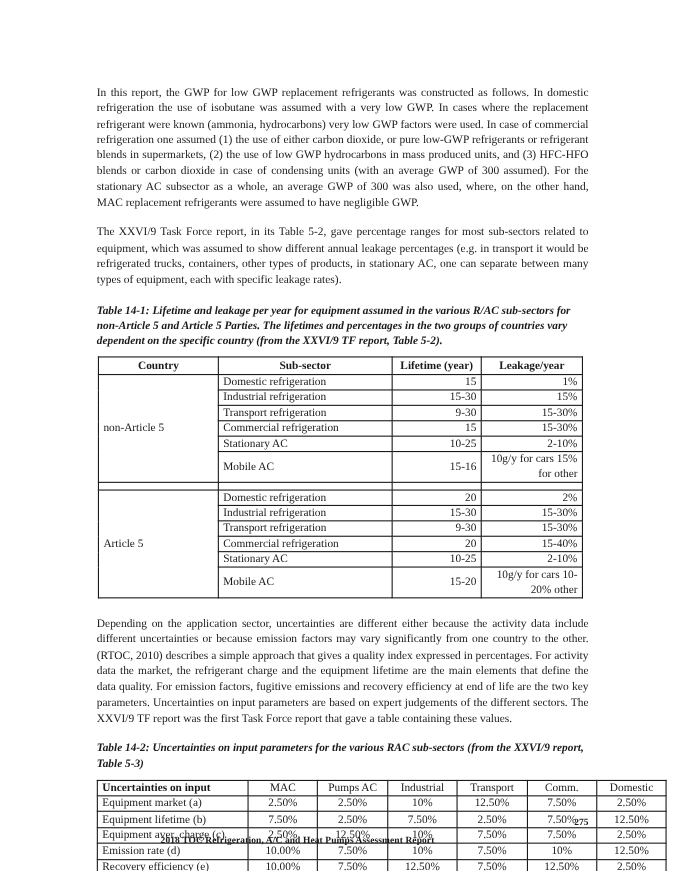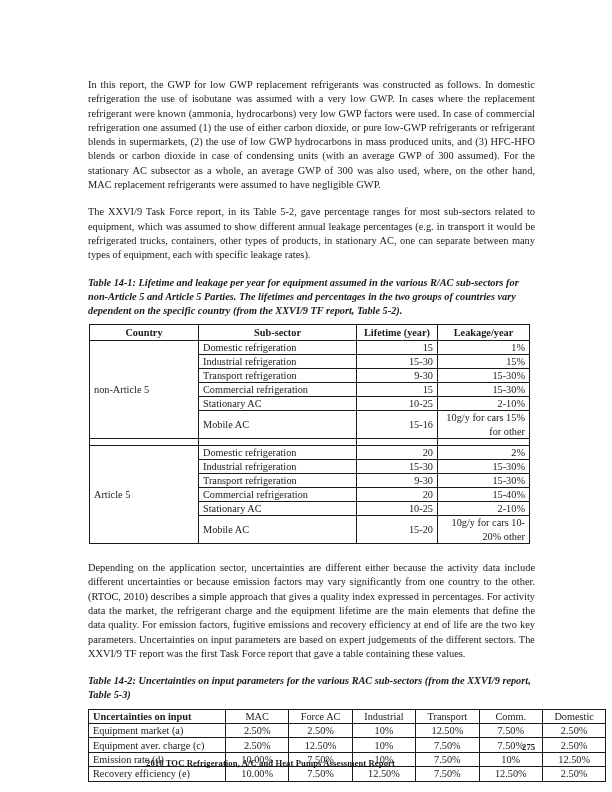--- a/index.html
+++ b/index.html
@@ -266,36 +266,45 @@
           <col class="c2-n">
           <col class="c2-n">
           <col class="c2-n">
           <col class="c2-n">
           <col class="c2-n">
       </colgroup>
       <thead>
         <tr>
           <th class="rowhead">Uncertainties on input</th>
           <th>MAC</th>
-          <th>Force AC</th>
+          <th>Pumps AC</th>
           <th>Industrial</th>
           <th>Transport</th>
           <th>Comm.</th>
           <th>Domestic</th>
         </tr>
       </thead>
       <tbody>
         <tr>
           <td class="lbl">Equipment market (a)</td>
           <td class="val">2.50%</td>
           <td class="val">2.50%</td>
           <td class="val">10%</td>
           <td class="val">12.50%</td>
           <td class="val">7.50%</td>
           <td class="val">2.50%</td>
+        </tr>
+        <tr>
+          <td class="lbl">Equipment lifetime (b)</td>
+          <td class="val">7.50%</td>
+          <td class="val">2.50%</td>
+          <td class="val">7.50%</td>
+          <td class="val">2.50%</td>
+          <td class="val">7.50%</td>
+          <td class="val">12.50%</td>
         </tr>
         <tr>
           <td class="lbl">Equipment aver. charge (c)</td>
           <td class="val">2.50%</td>
           <td class="val">12.50%</td>
           <td class="val">10%</td>
           <td class="val">7.50%</td>
           <td class="val">7.50%</td>
           <td class="val">2.50%</td>
         </tr>

